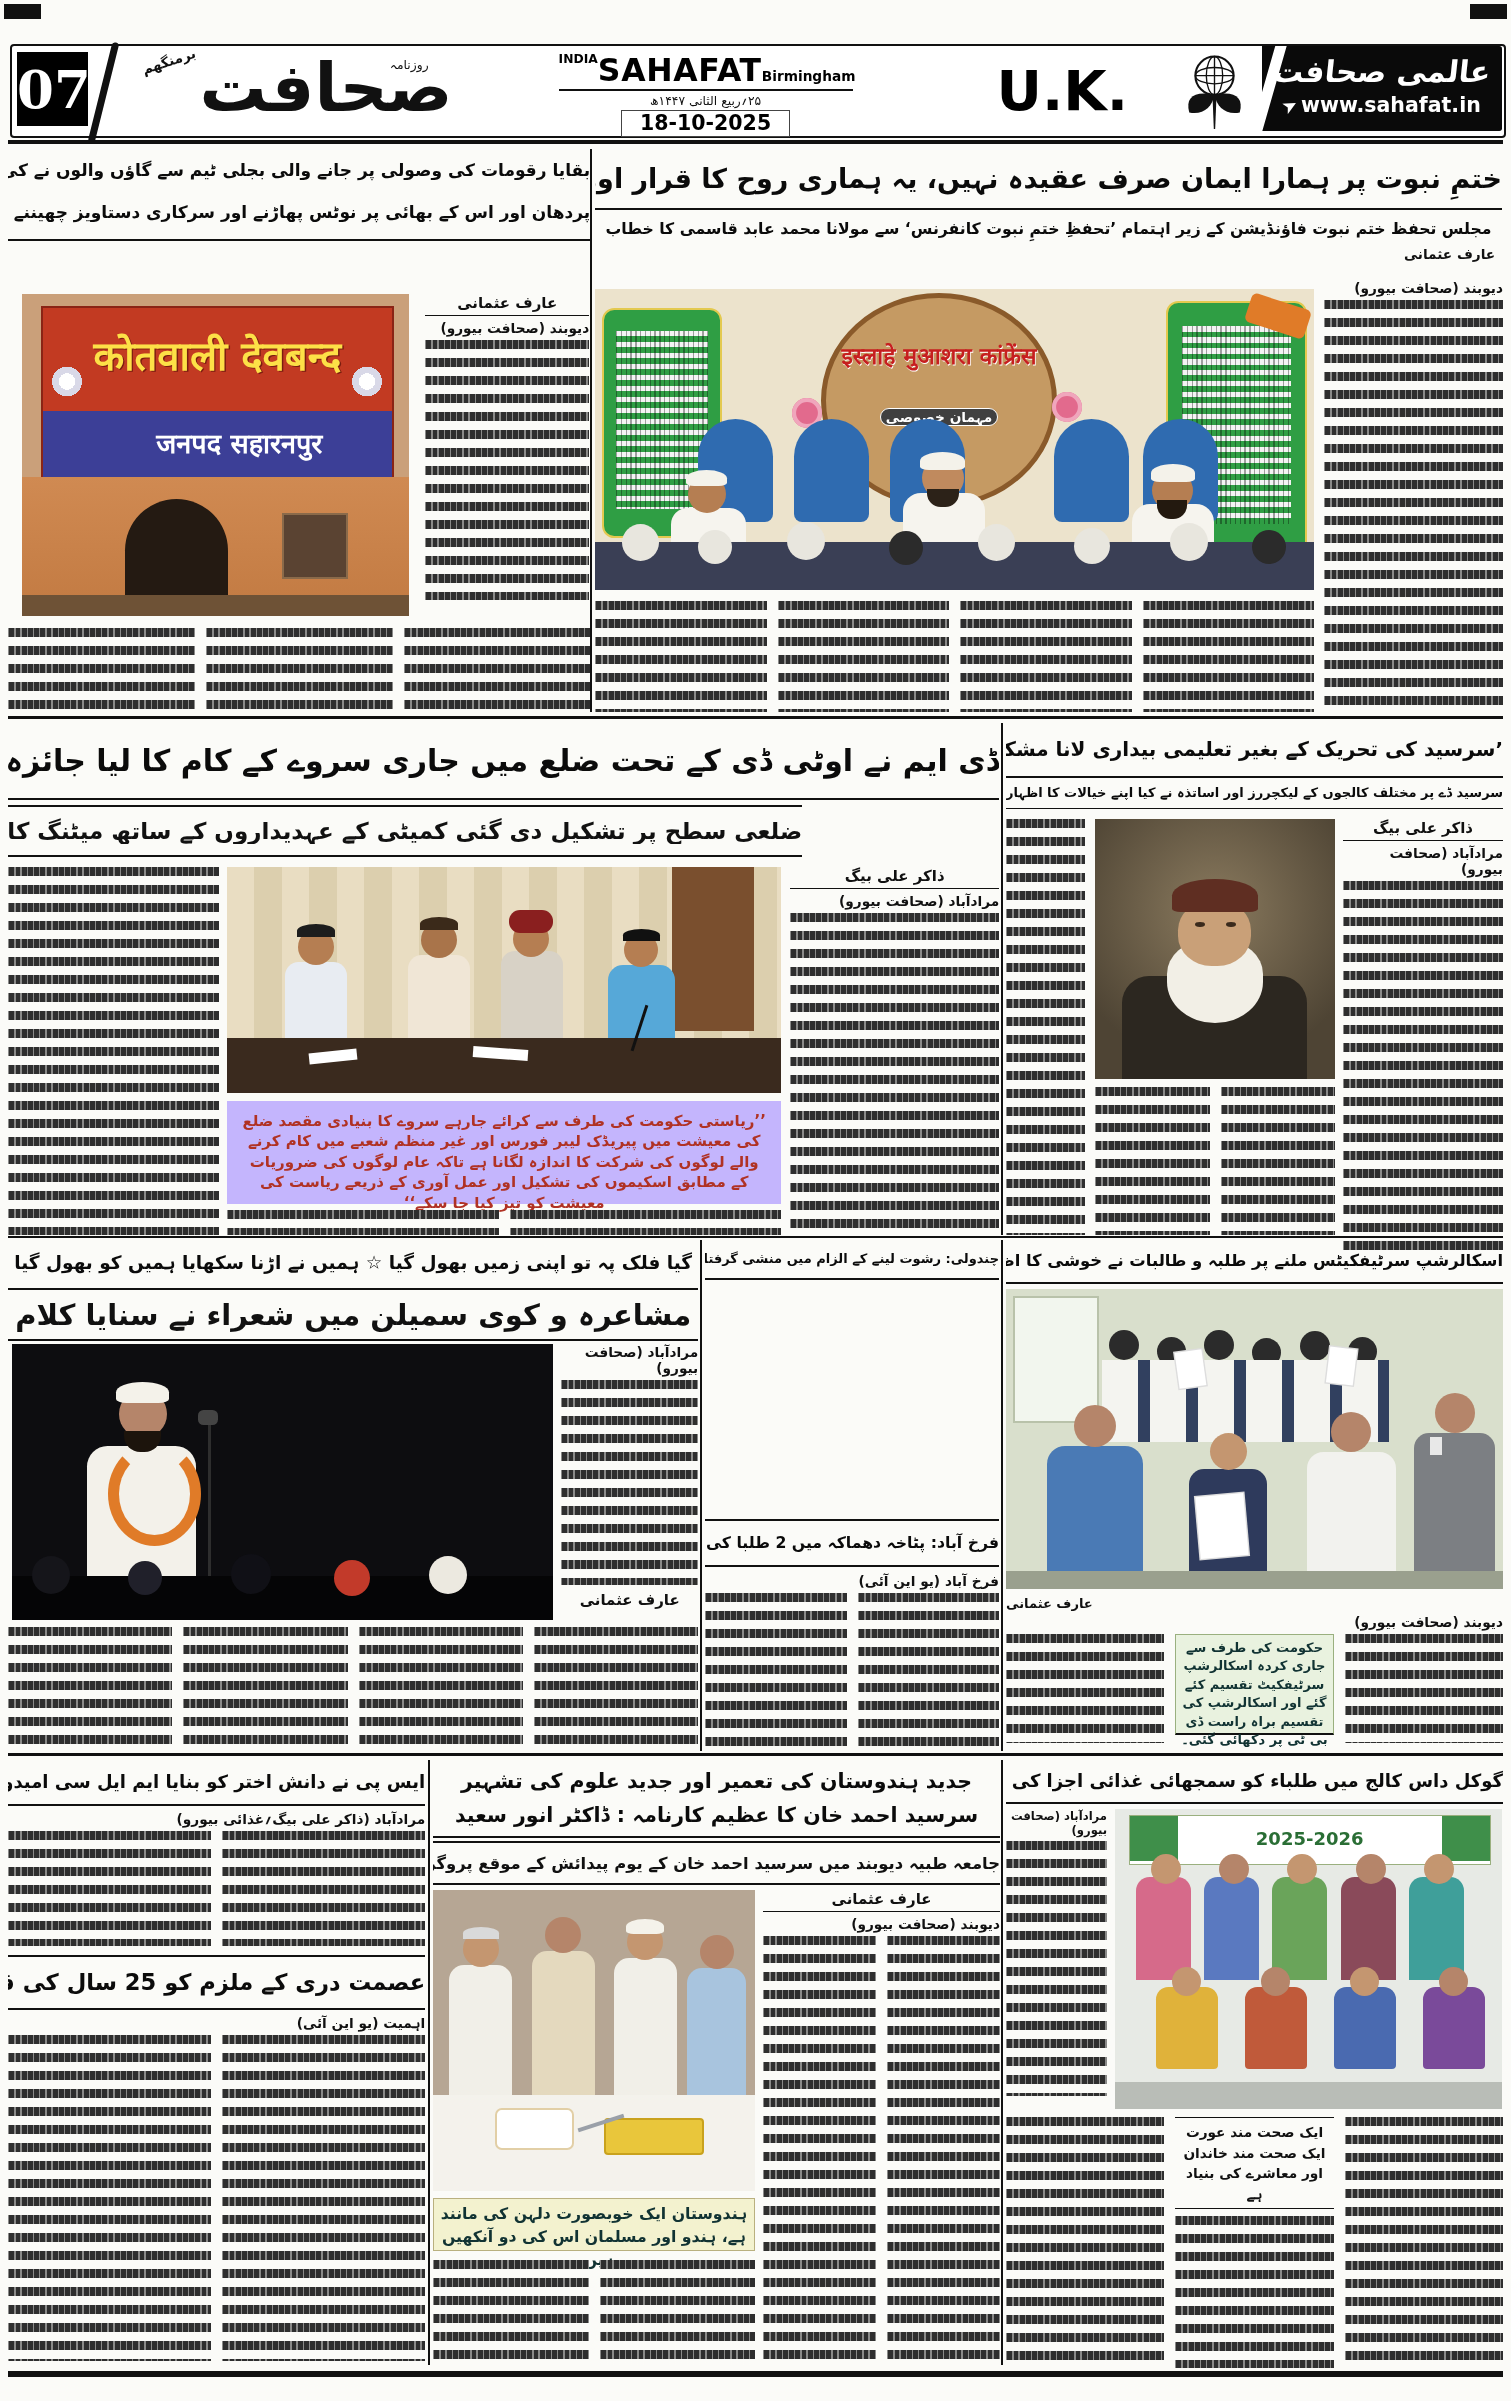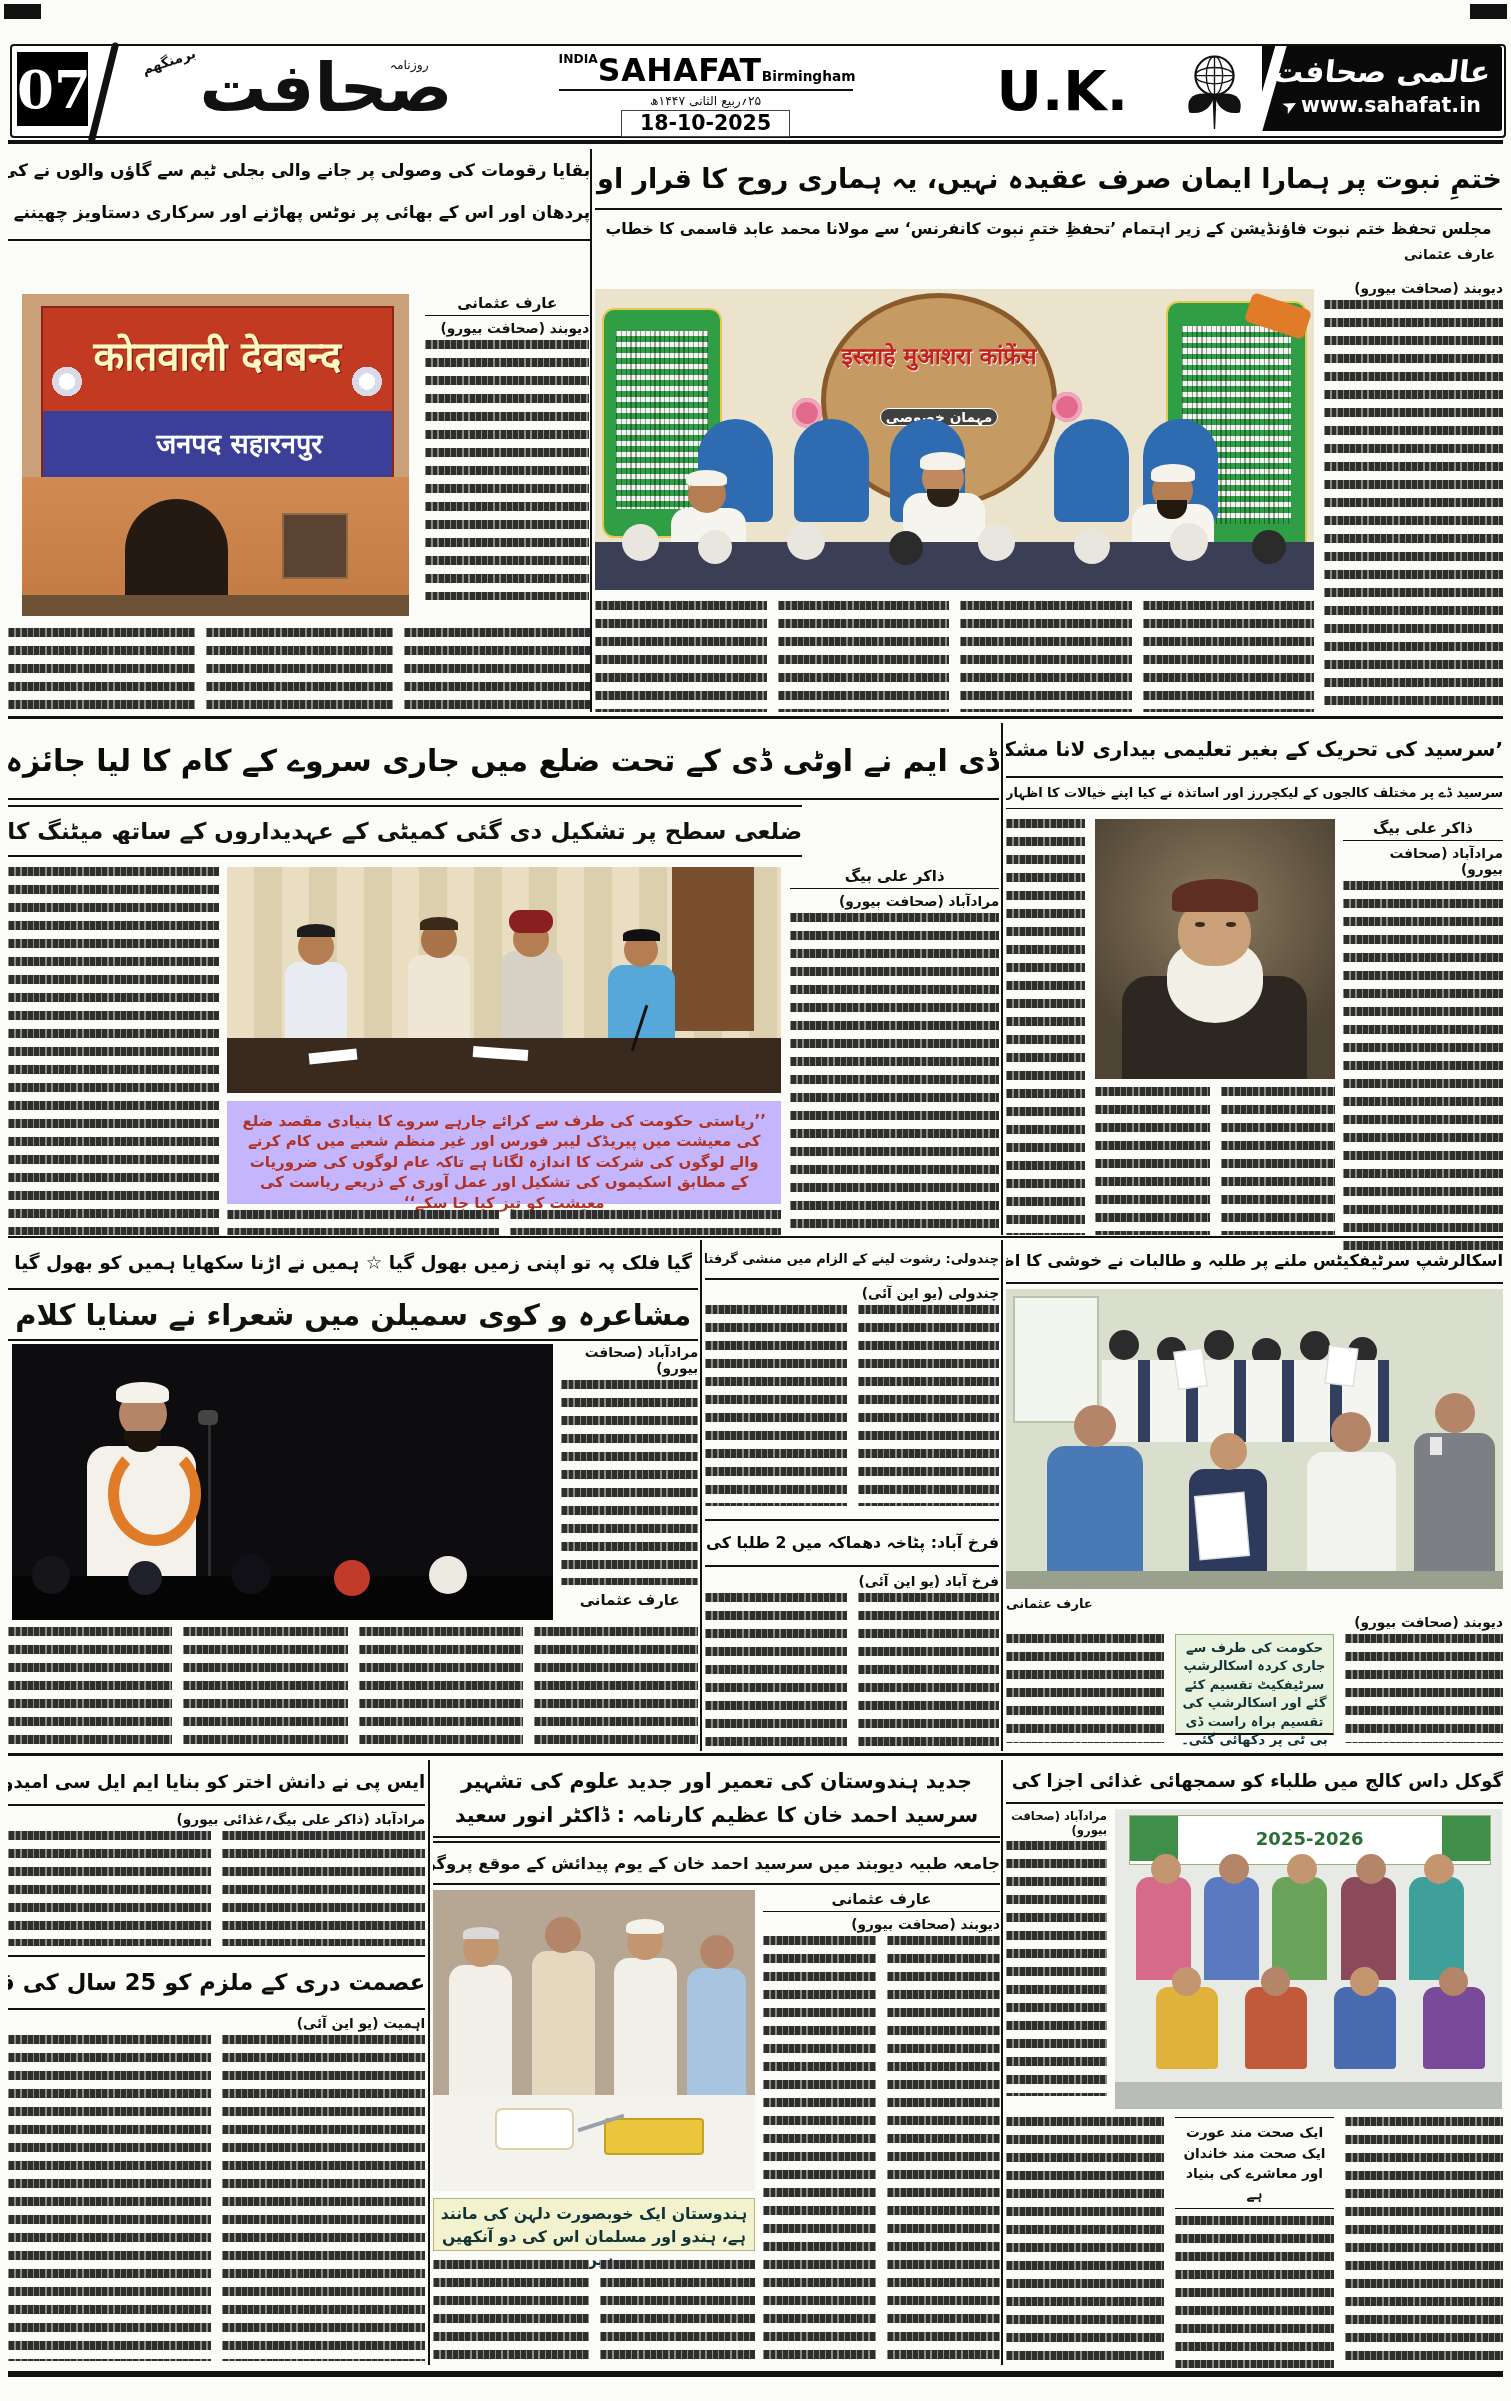--- a/index.html
+++ b/index.html
@@ -77,21 +77,21 @@
     </div>
   </div>
   <div class="hrule" style="left:8.2px;top:140px;width:1495px;height:4.1px;"></div>
 
   <div class="abs" style="left:8.2px;top:149px;width:582px;height:563px;">
     <div class="ur headline ctr nowrap" style="font-size:17px;line-height:42px;">بقایا رقومات کی وصولی پر جانے والی بجلی ٹیم سے گاؤں والوں نے کی مارپیٹ</div>
     <div class="ur headline ctr nowrap" style="font-size:17px;line-height:42px;border-bottom:2.1px solid #111;padding-bottom:5.5px;">پردھان اور اس کے بھائی پر نوٹس پھاڑنے اور سرکاری دستاویز چھیننے کا الزام</div>
 
     <div class="photo" style="left:13.7px;top:145px;width:387px;height:322px;background:#caa07a;">
       <div class="abs" style="left:19px;top:12.3px;width:349px;height:171px;background:#c23a22;border:2.1px solid #8a2415;">
-        <div class="ctr" style="color:#fef9c3;font-weight:bold;font-size:40px;line-height:96px;text-shadow:1.4px 1.4px 0 #7a1d10;">कोतवाली देवबन्द</div>
+        <div class="ctr" style="color:#fde047;font-weight:bold;font-size:40px;line-height:96px;text-shadow:1.4px 1.4px 0 #7a1d10;">कोतवाली देवबन्द</div>
         <div style="position:absolute;left:0;bottom:0;width:100%;height:68px;background:#3c3f97;">
           <div class="ctr" style="color:#fff;font-weight:bold;font-size:27px;line-height:65px;padding-left:44px;">जनपद सहारनपुर</div>
         </div>
         <div class="abs" style="left:9.6px;top:57px;width:30px;height:55px;background:radial-gradient(circle at 50% 30%, #fff 0 8.2px, #d9d9e8 8.2px 15px, transparent 15px);border-radius:6.8px;"></div>
         <div class="abs" style="right:9.6px;top:57px;width:30px;height:55px;background:radial-gradient(circle at 50% 30%, #fff 0 8.2px, #d9d9e8 8.2px 15px, transparent 15px);border-radius:6.8px;"></div>
       </div>
       <div class="abs" style="left:0;top:183px;width:387px;height:138px;background:linear-gradient(#d08a52,#c27a42);"></div>
       <div class="abs" style="left:103px;top:205px;width:103px;height:116px;background:#241a12;border-radius:55px 55px 0 0;"></div>
       <div class="abs" style="left:260px;top:219px;width:62px;height:62px;background:#5a4332;border:2.7px solid #8a6a4a;"></div>
       <div class="abs" style="left:0;top:301px;width:387px;height:20.5px;background:#6e5236;"></div>
@@ -300,27 +300,20 @@
       <div class="col greek"></div>
       <div class="col greek"></div>
       <div class="col greek"></div>
     </div>
   </div>
 
   <div class="vrule" style="left:700px;top:1240px;height:511px;"></div>
 
   <div class="abs" style="left:705px;top:1240px;width:294px;height:511px;">
     <div class="ur headline ctr nowrap" style="font-size:13px;line-height:38px;border-bottom:2.1px solid #111;">چندولی: رشوت لینے کے الزام میں منشی گرفتار</div>
-    <div class="abs" style="left:0;top:45px;width:294px;height:226px;">
-      <div class="dateline">چندولی (یو این آئی)</div>
-      <div class="cols" style="height:201px;">
-        <div class="col greek"></div>
-        <div class="col greek"></div>
-      </div>
-    </div>
     <div class="ur headline ctr nowrap" style="position:absolute;left:0;top:279px;width:294px;font-size:15.7px;line-height:44px;border-top:2.1px solid #111;border-bottom:2.1px solid #111;">فرخ آباد: پٹاخہ دھماکہ میں 2 طلبا کی موت</div>
     <div class="abs" style="left:0;top:333px;width:294px;height:178px;">
       <div class="dateline">فرخ آباد (یو این آئی)</div>
       <div class="cols" style="height:153px;">
         <div class="col greek"></div>
         <div class="col greek"></div>
       </div>
     </div>
   </div>
 

